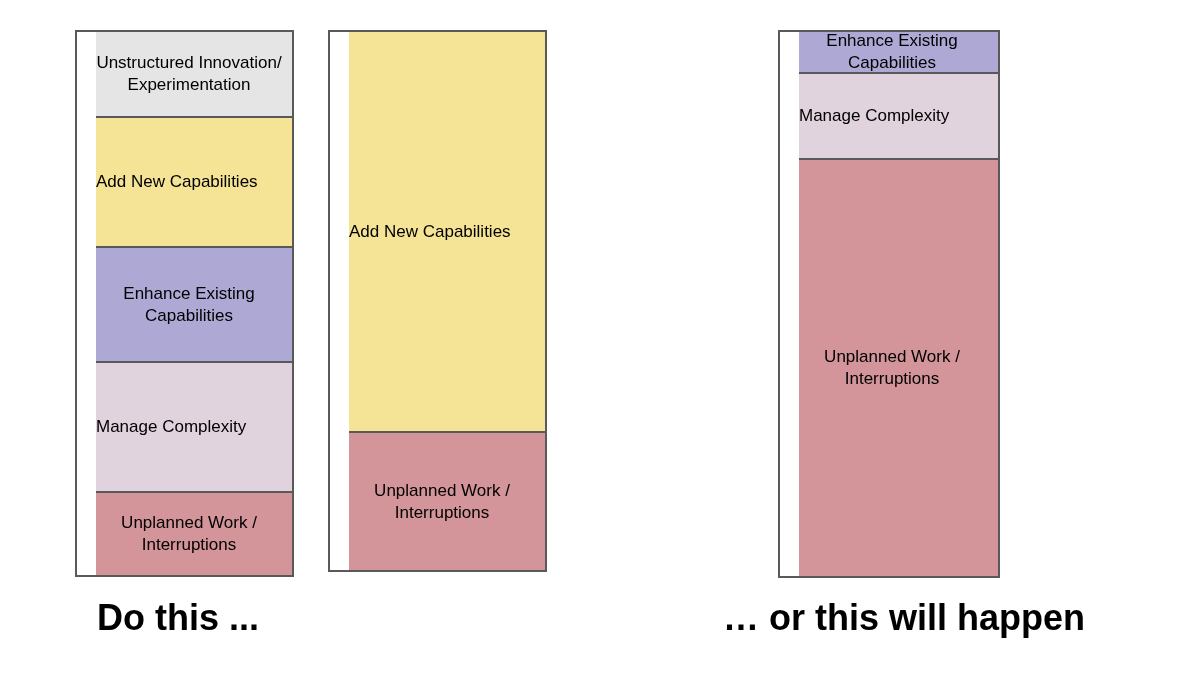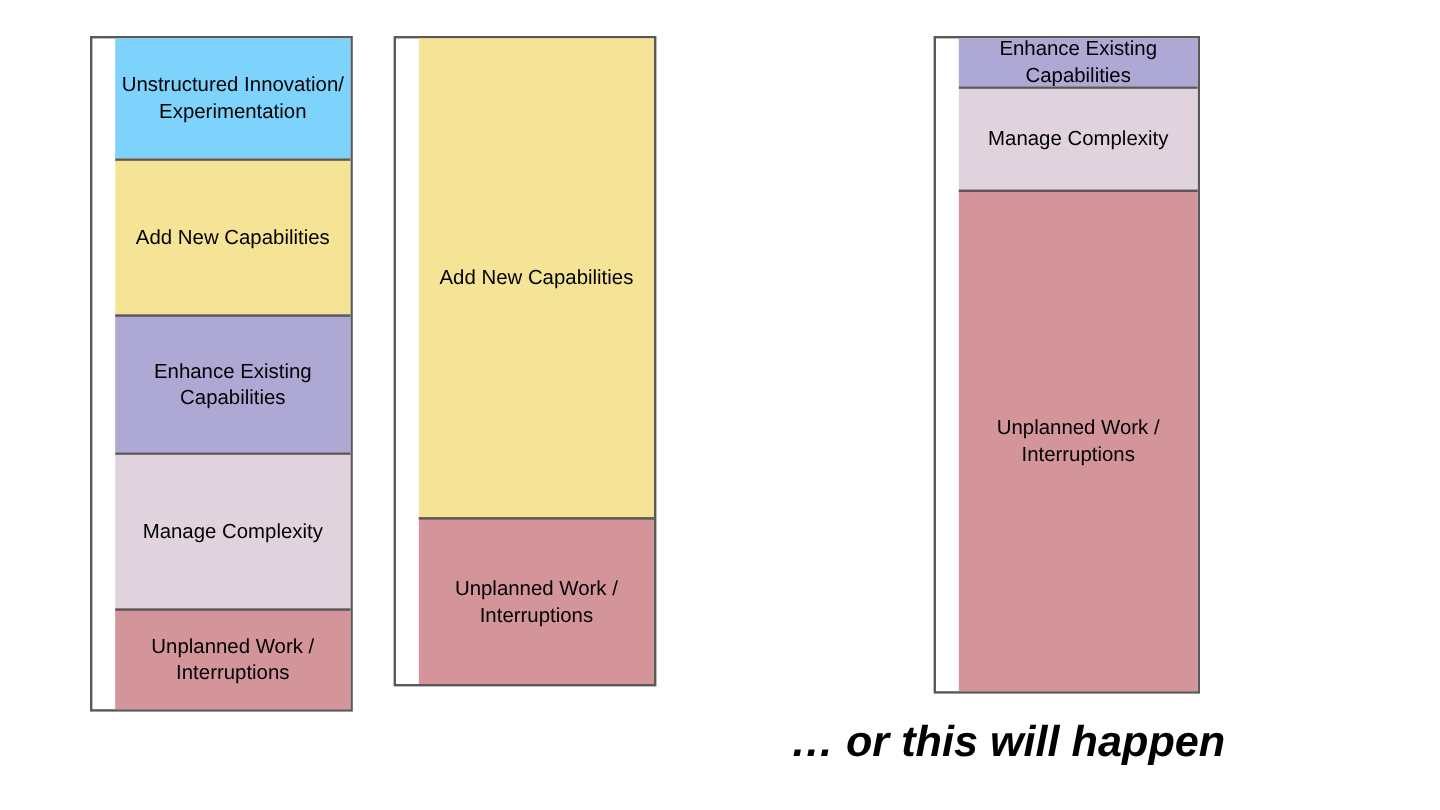--- a/index.html
+++ b/index.html
@@ -22,21 +22,21 @@
     display:flex;
     flex-direction:column;
     background:#ffffff;
   }
   .col-0{left:75px;top:30px;width:215px;}
   .col-1{left:328px;top:30px;width:215px;}
   .col-2{left:778px;top:30px;width:218px;}
   .segment{
     display:flex;
     align-items:center;
-    justify-content:center;
+    justify-content:flex-start;
     overflow:hidden;
     flex:0 0 auto;
     margin-left:19px;
   }
   .segment + .segment{border-top:2px solid var(--border);}
   .seg-label{
     display:block;
     max-width:186px;
     text-align:center;
     font-size:17px;
@@ -47,29 +47,29 @@
     position:absolute;
     top:597px;
     transform:translateX(-50%);
     font-size:36px;
     font-weight:bold;
     white-space:nowrap;
     color:var(--text);
   }
   .caption-0{left:178px;}
   .caption-1{left:420px;}
-  .caption-2{left:840px;font-style:italic;}
+  .caption-2{left:904px;}
 </style>
 </head>
 <body>
 
 <div class="canvas">
 
   <div class="chart-column col-0">
-      <div class="segment" style="height: 100px; background: #7dd3fc;">
+      <div class="segment" style="height: 84px; background: #e5e5e5;">
         <span class="seg-label">Unstructured Innovation/ Experimentation</span>
       </div>
       <div class="segment" style="height: 128px; background: rgb(245, 227, 150);">
         <span class="seg-label">Add New Capabilities</span>
       </div>
       <div class="segment" style="height: 113px; background: rgb(174, 168, 213);">
         <span class="seg-label">Enhance Existing Capabilities</span>
       </div>
       <div class="segment" style="height: 128px; background: rgb(225, 211, 222);">
         <span class="seg-label">Manage Complexity</span>
@@ -93,17 +93,18 @@
         <span class="seg-label">Enhance Existing Capabilities</span>
       </div>
       <div class="segment" style="height: 84px; background: rgb(225, 211, 222);">
         <span class="seg-label">Manage Complexity</span>
       </div>
       <div class="segment" style="height: 416px; background: rgb(211, 148, 154);">
         <span class="seg-label">Unplanned Work / Interruptions</span>
       </div>
     </div>
 
+  <div class="caption caption-0">Do this ...</div>
 
 
   <div class="caption caption-2">… or this will happen</div>
 
 </div>
 
 </body></html>

